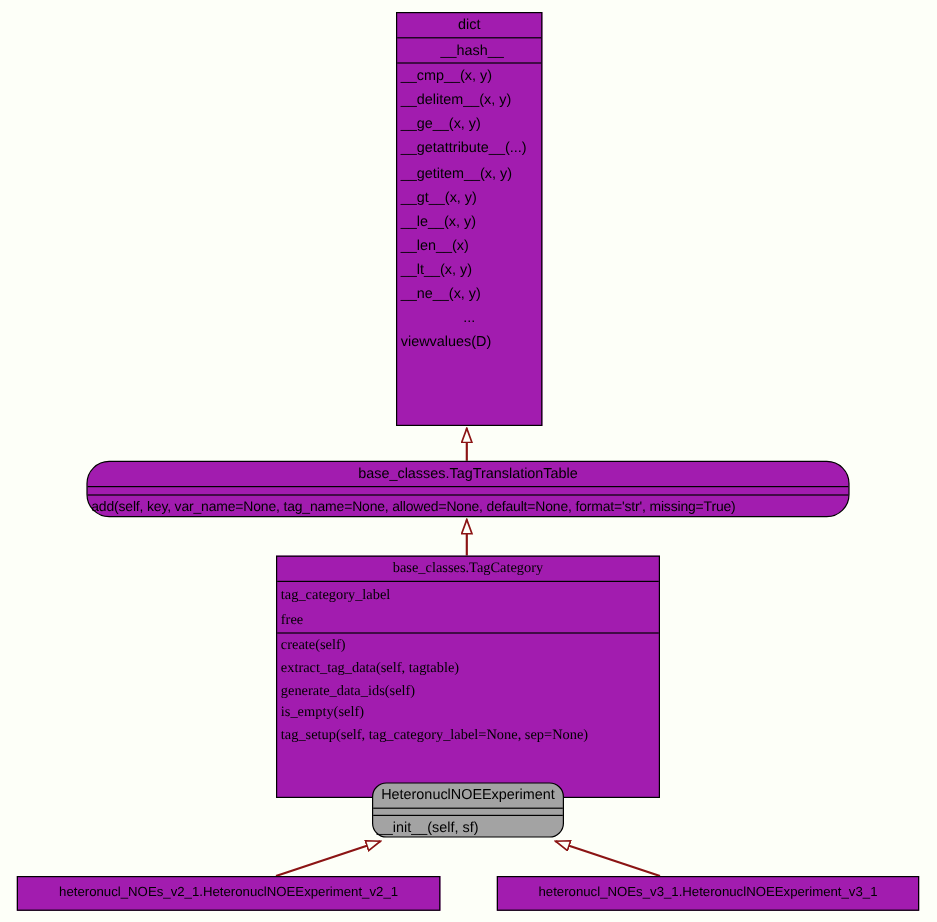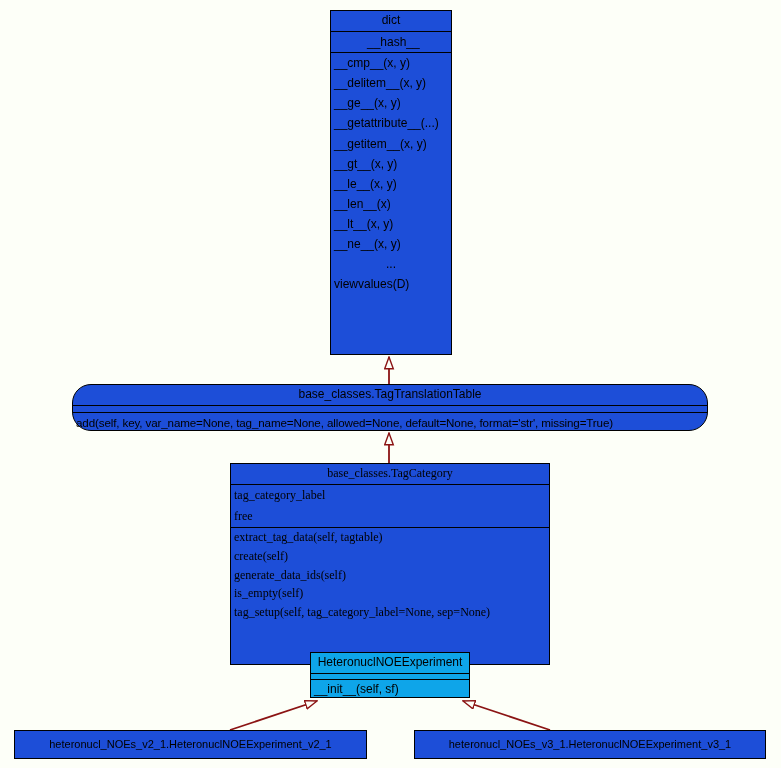--- a/index.html
+++ b/index.html
@@ -7,26 +7,26 @@
     width: 781px; height: 768px;
     background: #fdfff8;
     font-family: "Liberation Sans", sans-serif;
     color: #000;
   }
   .canvas { position: relative; width: 781px; height: 768px; overflow: hidden; }
   .edges { position: absolute; left: 0; top: 0; width: 781px; height: 768px; pointer-events: none; }
   .box {
     position: absolute;
     box-sizing: border-box;
-    background: #1d4ed8;
+    background: #a21caf;
     border: 1px solid #000;
     font-size: 12px;
     line-height: 20px;
   }
-  .box.highlight { background: #0ea5e9; }
+  .box.highlight { background: #a3a3a3; border-radius: 12px; }
   .title {
     height: 20px; line-height: 19px;
     text-align: center;
     border-bottom: 1px solid #000;
     white-space: nowrap; overflow: hidden;
   }
   .empty-sec { height: 6px; border-bottom: 1px solid #000; }
   .attrs { border-bottom: 1px solid #000; }
   .row { padding: 0 3px; white-space: nowrap; overflow: hidden; }
   .row.center { text-align: center; }
@@ -101,22 +101,22 @@
     </div>
   </div>
 
   <div class="box" id="box-tc" style="left:230px; top:463px; width:320px; height:202px;font-family:Liberation Serif, serif;">
     <div class="title">base_classes.TagCategory</div>
     <div class="attrs">
       <div class="row">tag_category_label</div>
       <div class="row">free</div>
     </div>
     <div class="methods">
+      <div class="row">create(self)</div>
       <div class="row">extract_tag_data(self, tagtable)</div>
-      <div class="row">create(self)</div>
       <div class="row">generate_data_ids(self)</div>
       <div class="row">is_empty(self)</div>
       <div class="row">tag_setup(self, tag_category_label=None, sep=None)</div>
     </div>
   </div>
 
   <div class="box highlight" id="box-hne" style="left:310px; top:652px; width:160px; height:46px;">
     <div class="title">HeteronuclNOEExperiment</div>
     <div class="empty-sec"></div>
     <div class="methods">

